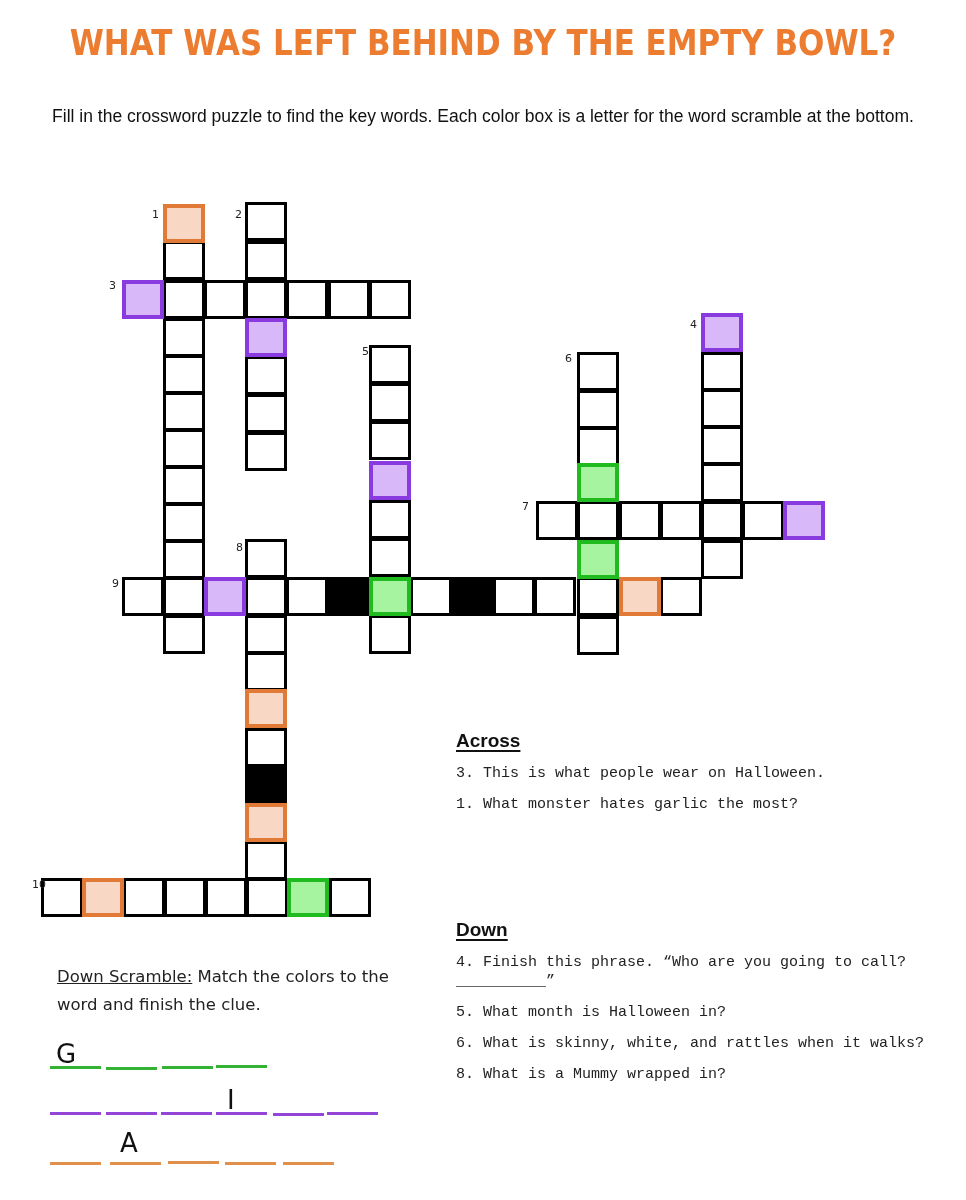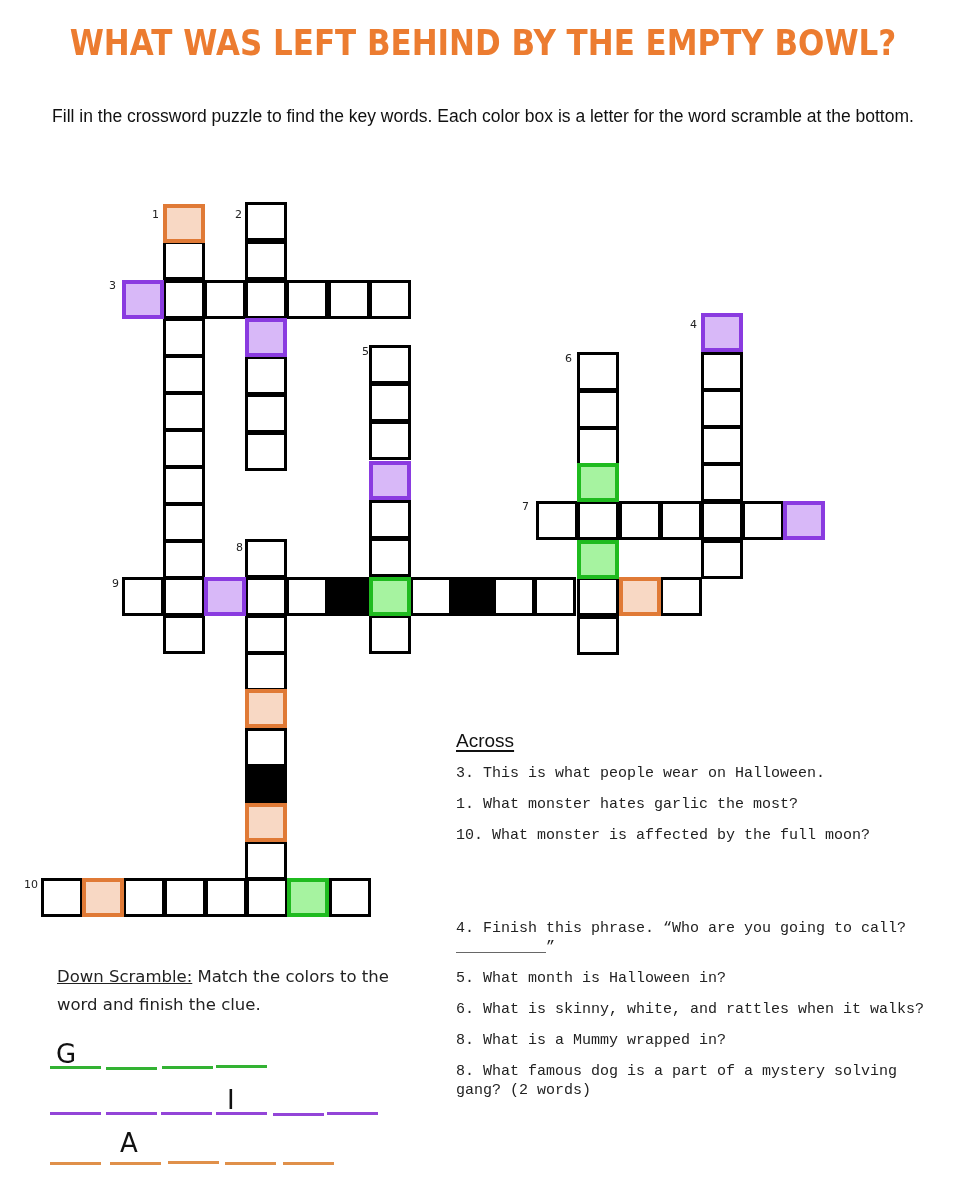--- a/index.html
+++ b/index.html
@@ -21,21 +21,21 @@
   }
   .cell.orange { border-color: #e07a36; background: #f8d8c4; z-index: 2; border-width: 4px; }
   .cell.purple { border-color: #8a3be0; background: #d8b8f8; z-index: 2; border-width: 4px; }
   .cell.green  { border-color: #1fbb1f; background: #a6f3a0; z-index: 2; border-width: 4px; }
   .cell.black  { background: #000; }
   .num {
     position: absolute; font-size: 11px; color: #222; font-family: "DejaVu Sans", sans-serif;
   }
   .clues { position: absolute; left: 456px; width: 470px; font-size: 15px; color: #222; }
   .clues h3 {
-    margin: 0 0 12px 0; font-size: 19px; font-weight: normal; text-decoration: underline;
+    margin: 0 0 12px 0; font-size: 19px; font-weight: bold; text-decoration: underline;
     text-decoration-thickness: 2px; text-underline-offset: 3px; color: #111;
   }
   .clue { margin: 0 0 12px 0; line-height: 19px; font-family: Liberation Mono, monospace; }
   .scramble-label {
     position: absolute; left: 57px; top: 963px; width: 340px; font-size: 16.5px;
     line-height: 28px; font-family: "DejaVu Sans", sans-serif; color: #222;
   }
   .scramble-label .ul { text-decoration: underline; }
   .blank { position: absolute; height: 3px; }
   .blank.g { background: #33b233; }
@@ -142,36 +142,35 @@
 
   <span class="num" style="left:152px;top:208px">1</span>
   <span class="num" style="left:235px;top:208px">2</span>
   <span class="num" style="left:109px;top:279px">3</span>
   <span class="num" style="left:690px;top:318px">4</span>
   <span class="num" style="left:362px;top:345px">5</span>
   <span class="num" style="left:565px;top:352px">6</span>
   <span class="num" style="left:522px;top:500px">7</span>
   <span class="num" style="left:236px;top:541px">8</span>
   <span class="num" style="left:112px;top:577px">9</span>
-  <span class="num" style="left:24px;top:878px">10</span>
+  <span class="num" style="left:32px;top:878px">10</span>
 </div>
 
 <div class="clues" style="top:730px">
   <h3>Across</h3>
   <p class="clue">3. This is what people wear on Halloween.</p>
   <p class="clue">1. What monster hates garlic the most?</p>
-  <p class="clue">10. What monster is affected by the full moon?</p>
 </div>
 
 <div class="clues" style="top:919px">
+  <h3>Down</h3>
   <p class="clue">4. Finish this phrase. “Who are you going to call?__________”</p>
   <p class="clue">5. What month is Halloween in?</p>
   <p class="clue">6. What is skinny, white, and rattles when it walks?</p>
   <p class="clue">8. What is a Mummy wrapped in?</p>
-  <p class="clue" style="width:450px">8. What famous dog is a part of a mystery solving gang? (2 words)</p>
 </div>
 
 <div class="scramble-label">
   <span class="ul">Down Scramble:</span><span> Match the colors to the word and finish the clue.</span>
 </div>
 
 <div>
 
   <span class="given" style="left:56px;top:1039px">G</span>
   <div class="blank g" style="left:50px;top:1066px;width:51px"></div>

